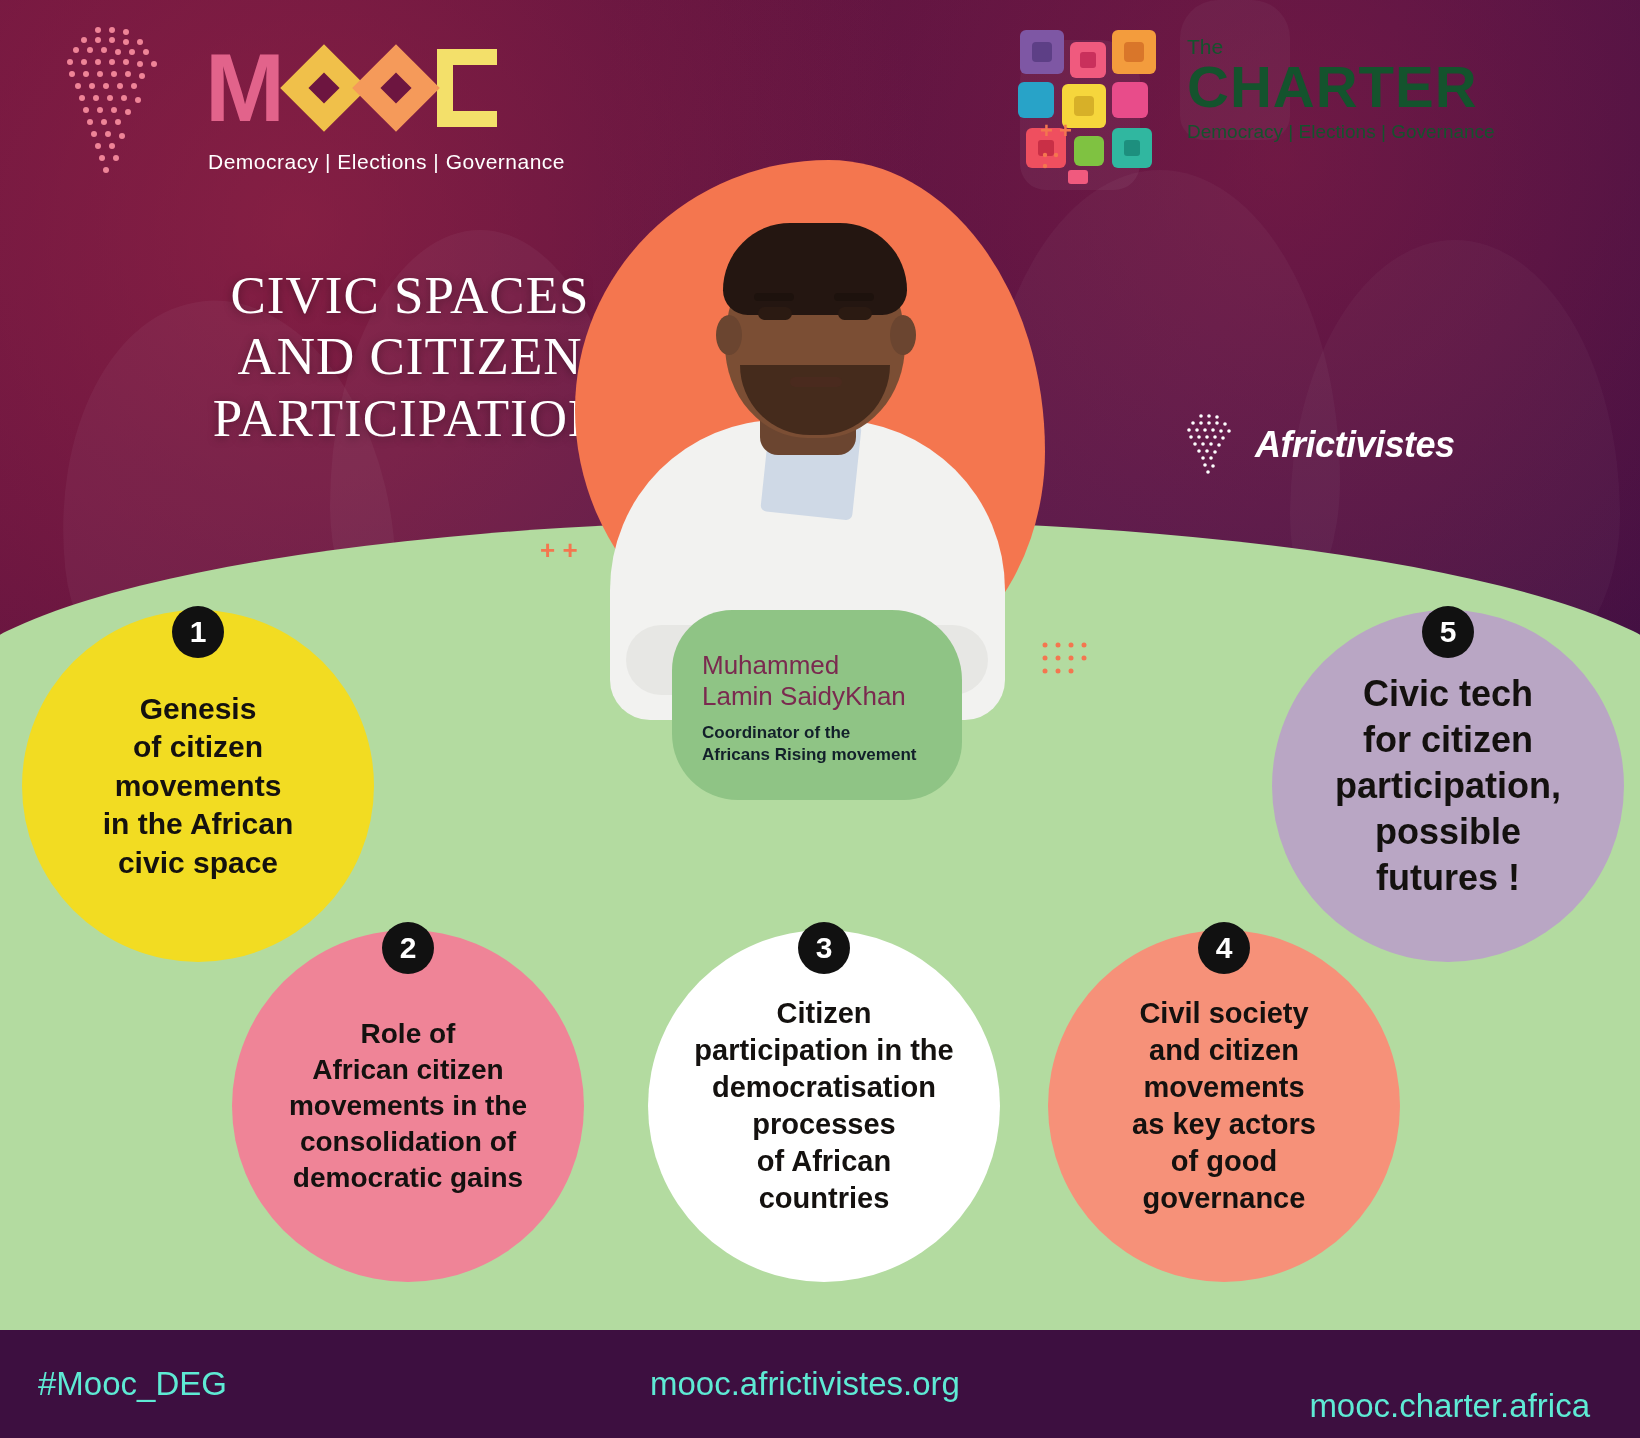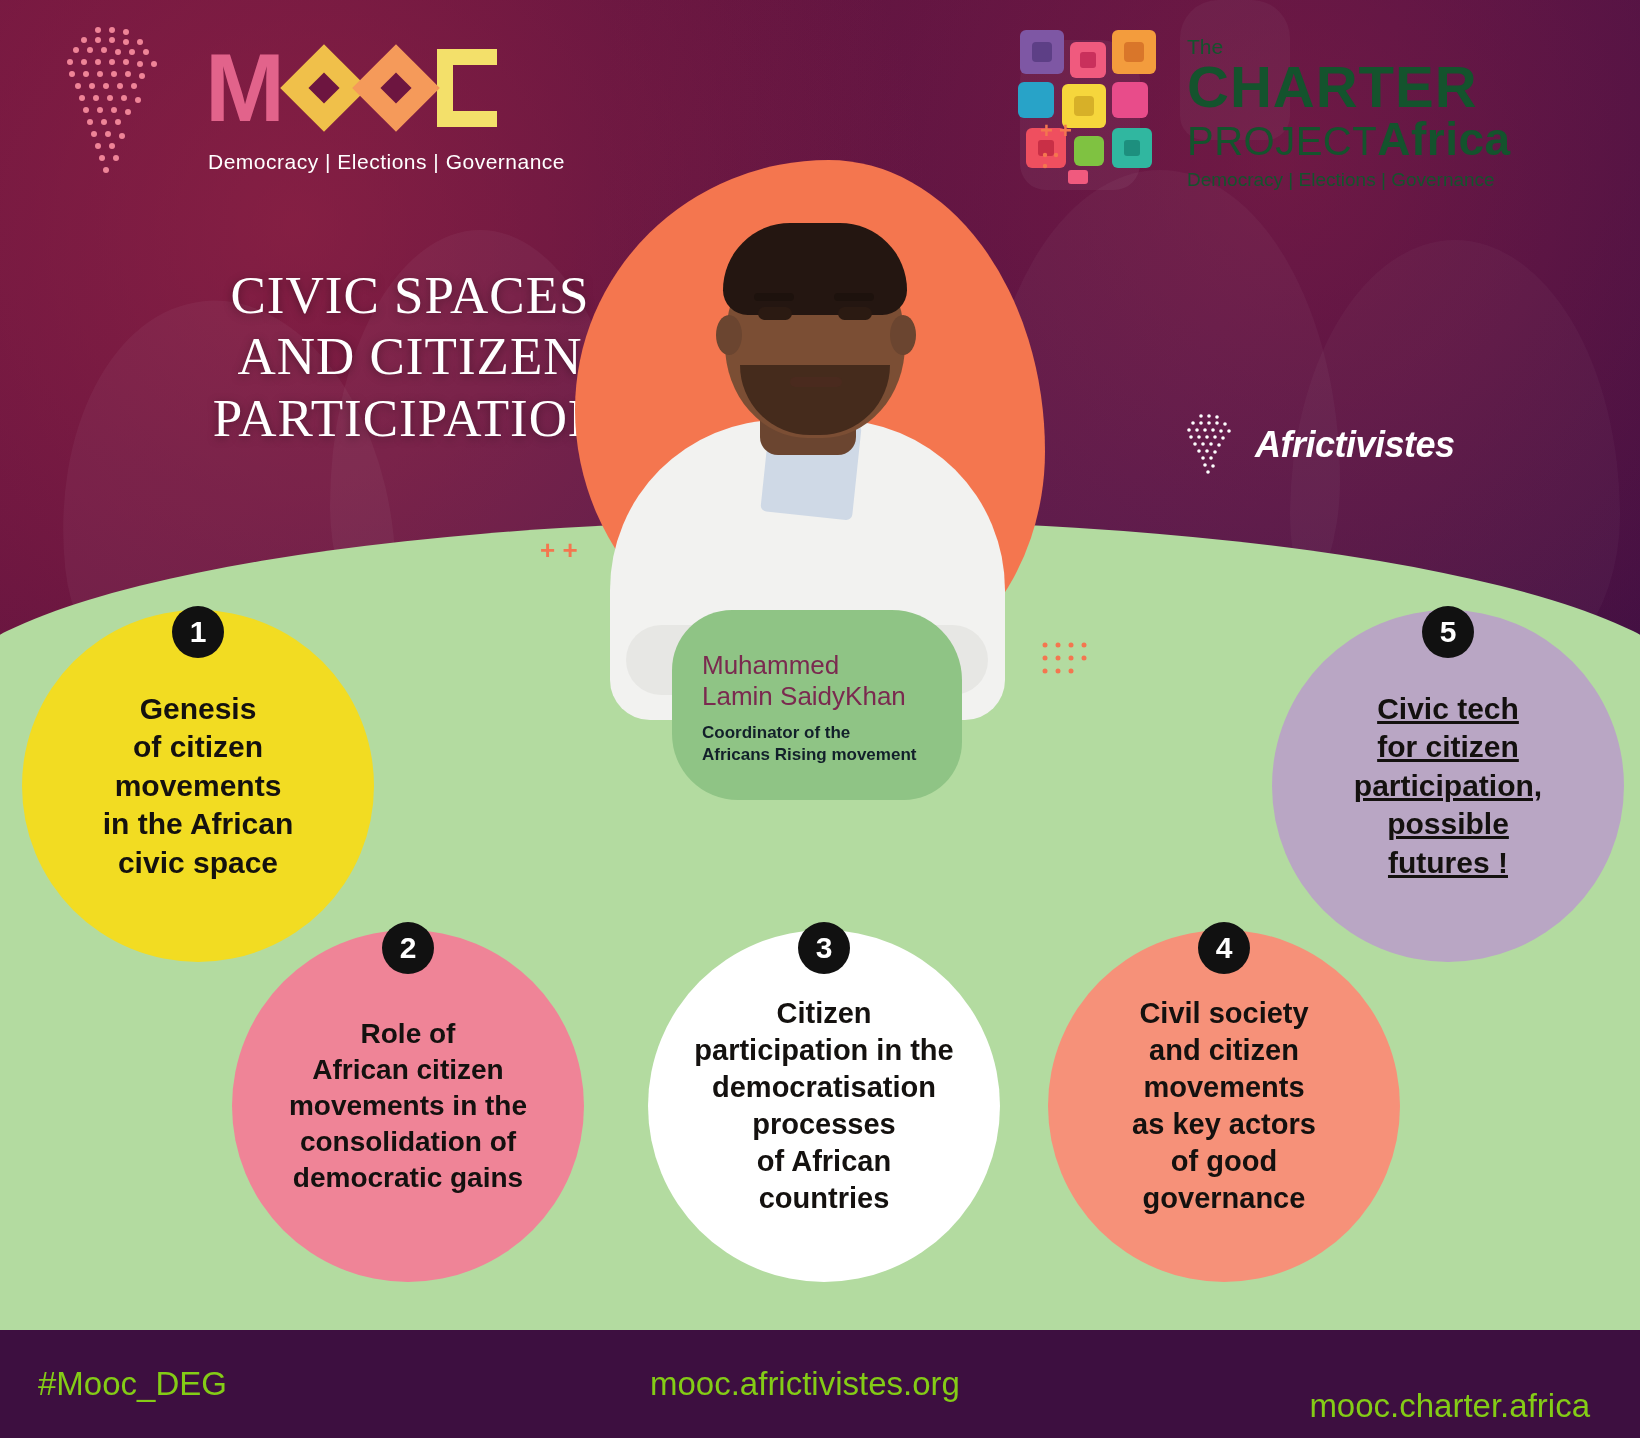--- a/index.html
+++ b/index.html
@@ -127,28 +127,28 @@
   #b1{left:22px;top:610px;width:352px;height:352px;background:#f2dc22;}
   #b1 .txt{font-size:30px;}
   #b1 .num{top:-4px;}
   #b2{left:232px;top:930px;width:352px;height:352px;background:#ef8497;}
   #b2 .txt{font-size:28px;}
   #b3{left:648px;top:930px;width:352px;height:352px;background:#ffffff;}
   #b3 .txt{font-size:29px;}
   #b4{left:1048px;top:930px;width:352px;height:352px;background:#f69179;}
   #b4 .txt{font-size:29px;}
   #b5{left:1272px;top:610px;width:352px;height:352px;background:#b9a6c4;}
-  #b5 .txt{font-size:30px;text-decoration:underline;}
+  #b5 .txt{font-size:36px;}
   #b5 .num{top:-4px;}
   #b2 .num,#b3 .num,#b4 .num{top:-8px;}
 
   
   .footer{
     position:absolute;left:0;bottom:0;width:1640px;height:108px;
-    background:#3d0f40;color:#84cc16;
+    background:#3d0f40;color:#5eead4;
     display:flex;align-items:center;
   }
   .footer .f-item{font-size:33px;}
   .f-left{position:absolute;left:38px;}
   .f-mid{position:absolute;left:650px;}
   .f-right{position:absolute;right:50px;margin-top:44px;}
 </style>
 </head>
 <body>
 
@@ -252,23 +252,20 @@
       <rect x="14" y="104" width="40" height="40" rx="6" fill="#ef4f5f"></rect>
       <rect x="26" y="116" width="16" height="16" rx="3" fill="#c92f46"></rect>
       <rect x="62" y="112" width="30" height="30" rx="6" fill="#7fc241"></rect>
       <rect x="100" y="104" width="40" height="40" rx="6" fill="#30b7a0"></rect>
       <rect x="112" y="116" width="16" height="16" rx="3" fill="#1d8f7e"></rect>
       <rect x="56" y="146" width="20" height="14" rx="3" fill="#f05a7e"></rect>
     </svg>
     <div class="charter-text">
       <div class="c-the">The</div>
       <div class="c-charter">CHARTER</div>
-      <div class="c-proj">
-        <span>PROJECT</span><b>Africa</b>
-      </div>
       <div class="c-sub">Democracy | Elections | Governance</div>
     </div>
   </div>
 
   <div class="title" style="white-space:pre-line;">CIVIC SPACES
 AND CITIZEN
 PARTICIPATION</div>
 
   <div class="plus" style="left:1040px;top:118px;font-size:22px;">+ +</div>
   <div class="plus" style="left:540px;top:535px;font-size:26px;">+ +</div>

